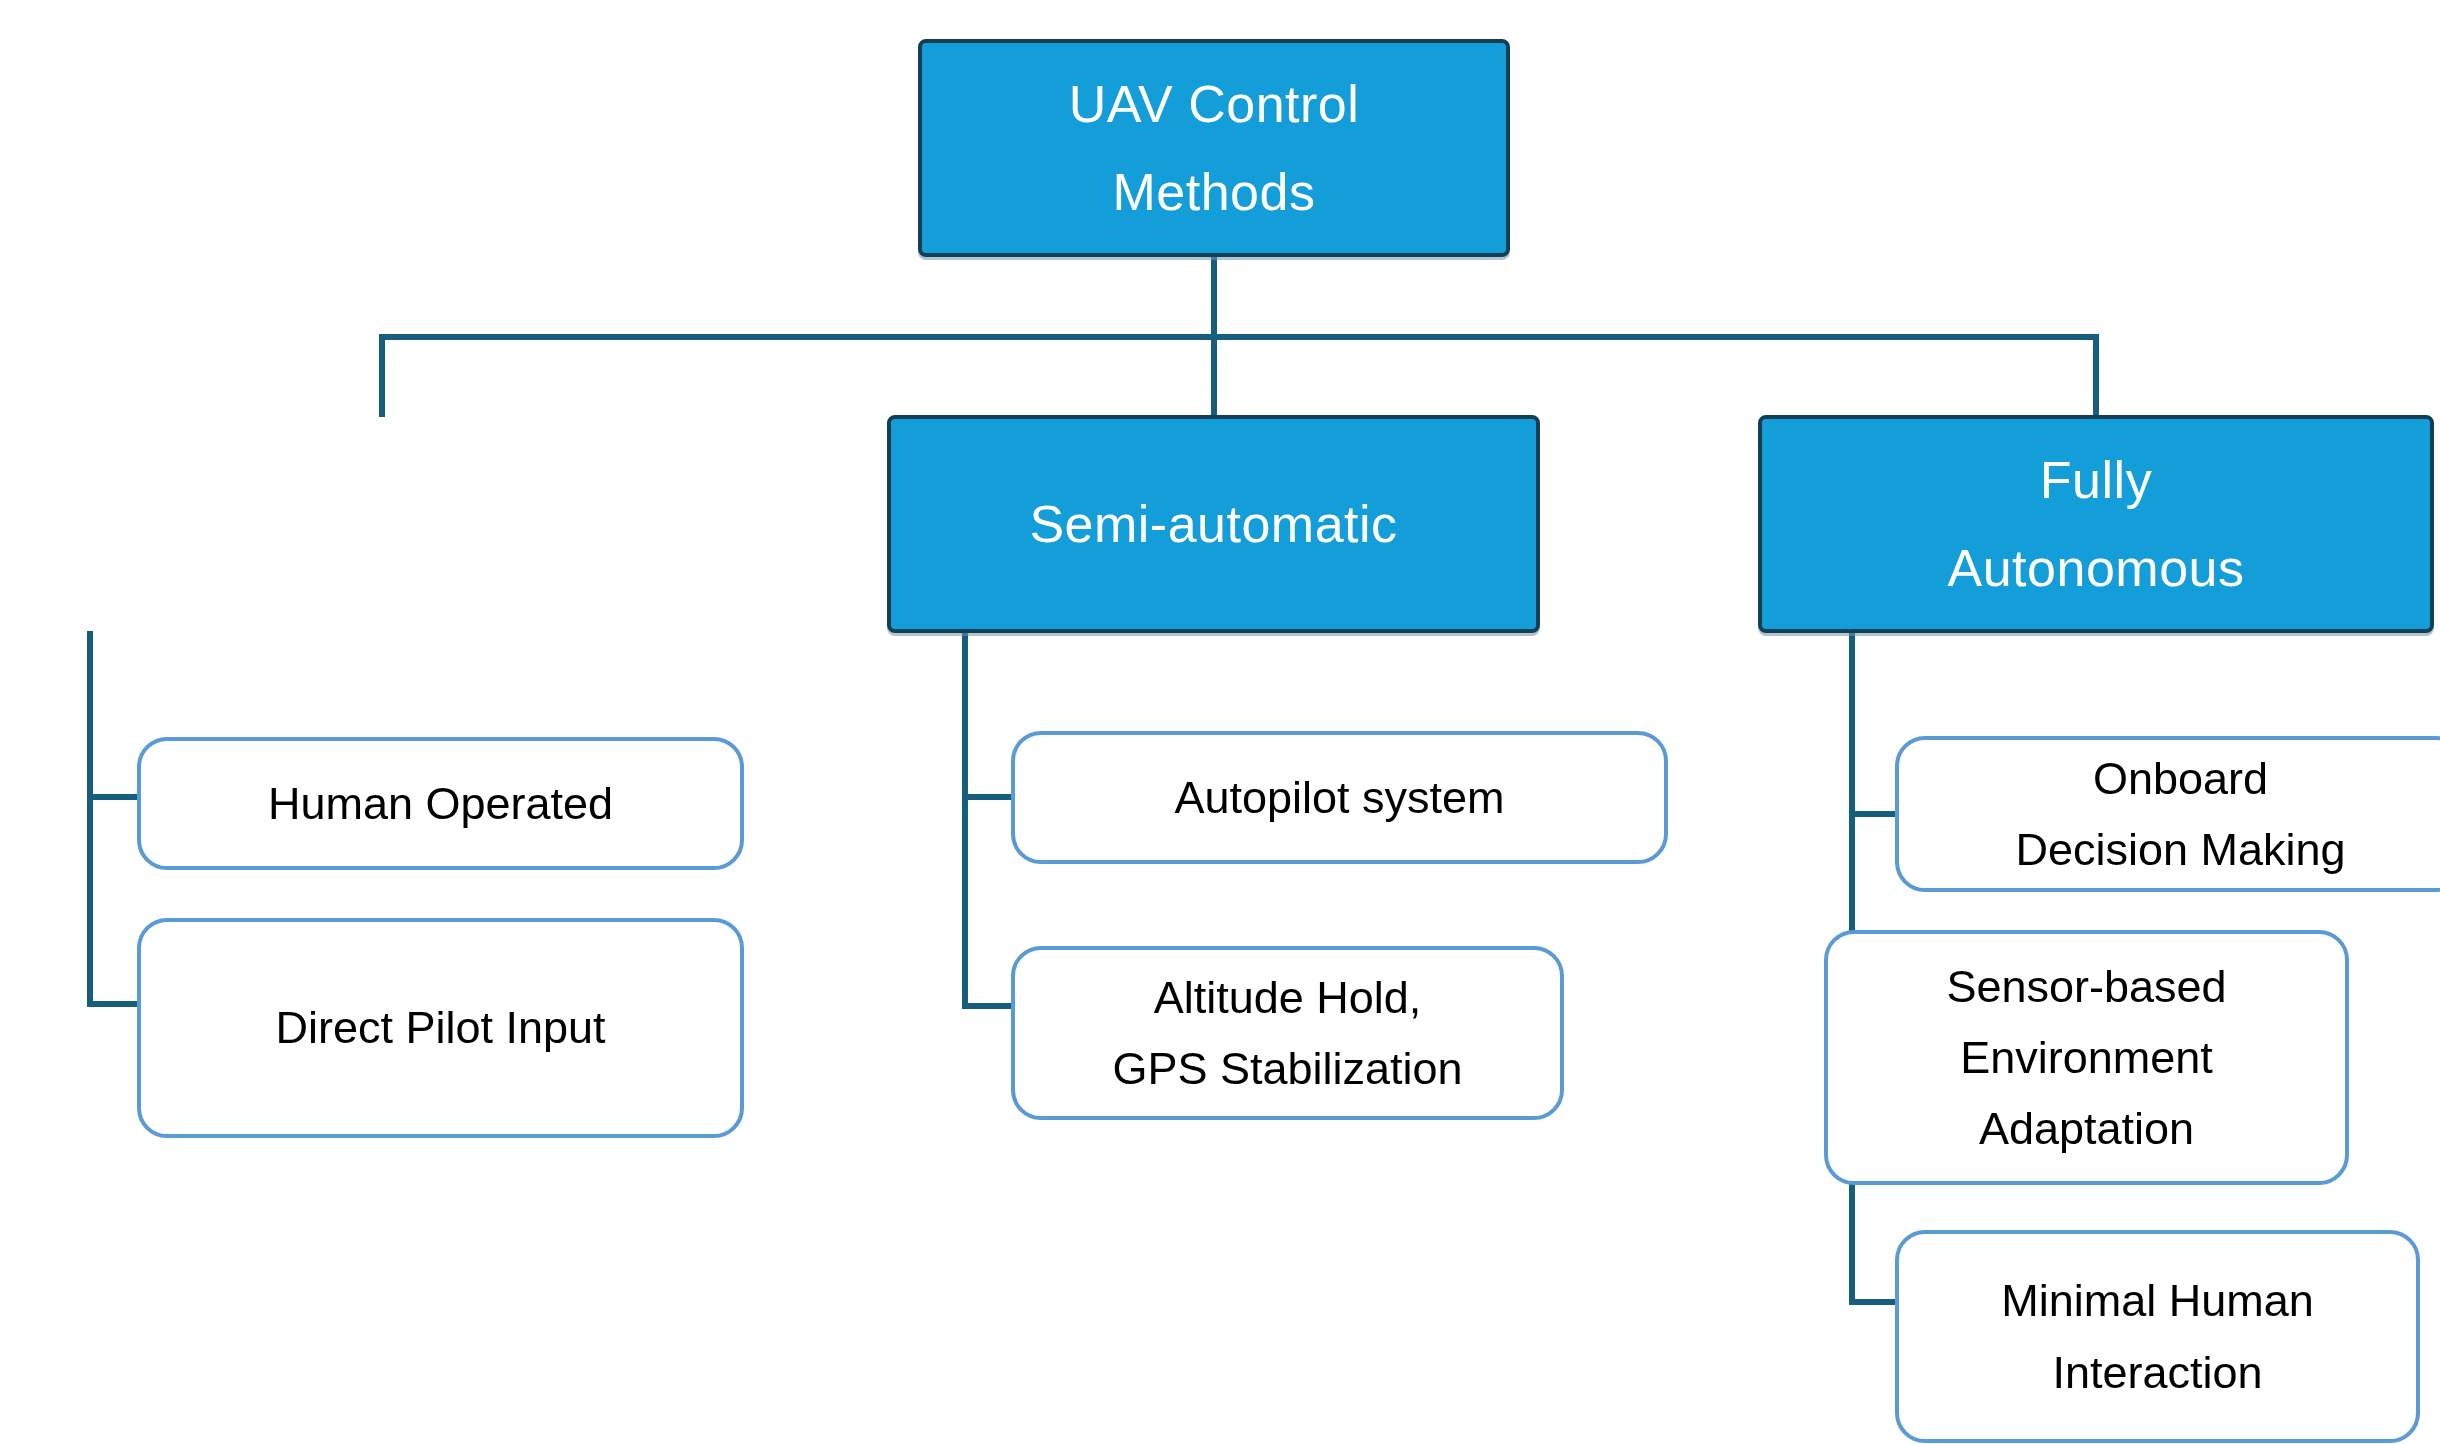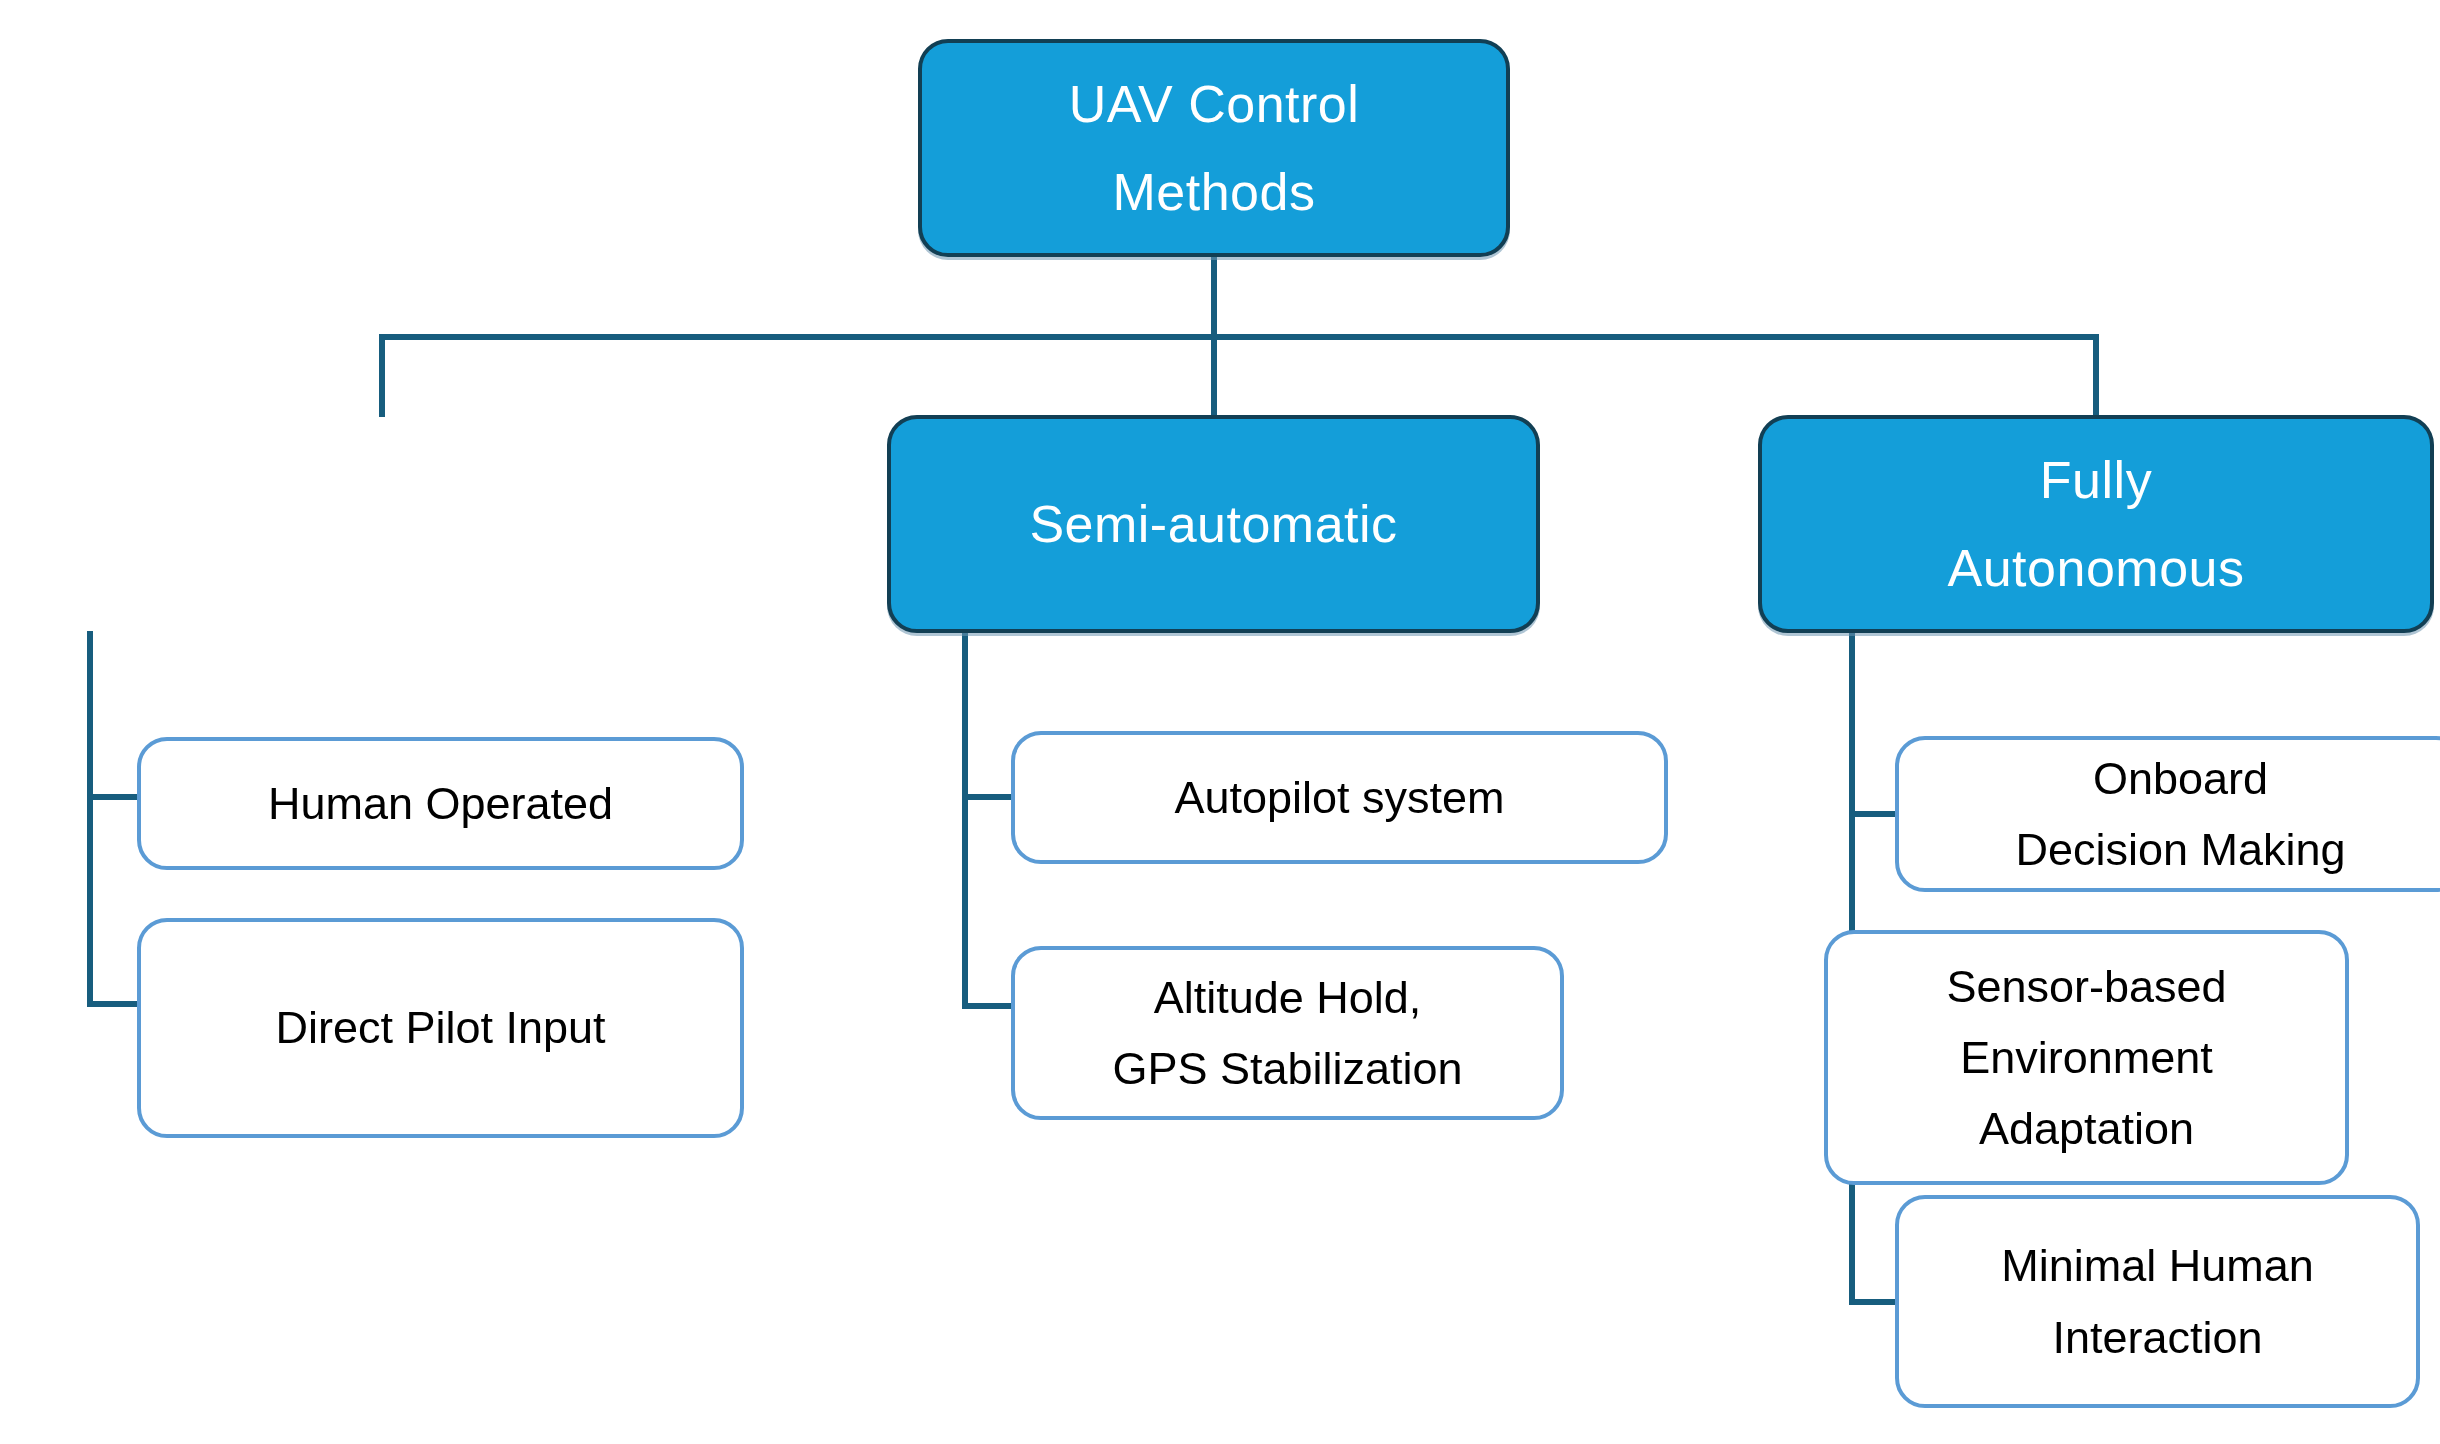--- a/index.html
+++ b/index.html
@@ -23,21 +23,21 @@
   .node{
     position:absolute;
     box-sizing:border-box;
     display:flex;align-items:center;justify-content:center;
     text-align:center;
   }
   .node .label{white-space:pre-line;display:block;}
   .parent{
     background:var(--parent-fill);
     border:4px solid var(--parent-border);
-    border-radius:30px;
+    border-radius:8px;
     box-shadow:0 3px 0 rgba(110,150,176,.55);
   }
   .parent .label{
     color:var(--parent-text);
     font-size:52px;
     line-height:1.7;
     letter-spacing:0.5px;
   }
   .child{
     background:var(--child-fill);
@@ -106,18 +106,18 @@
   </div>
   <div class="node child" style="left:1895px;top:736px;width:571px;height:156px">
     <span class="label">Onboard
 Decision Making</span>
   </div>
   <div class="node child" style="left:1824px;top:930px;width:525px;height:255px">
     <span class="label">Sensor-based
 Environment
 Adaptation</span>
   </div>
-  <div class="node child" style="left:1895px;top:1195px;width:525px;height:213px">
+  <div class="node child" style="left:1895px;top:1230px;width:525px;height:213px">
     <span class="label">Minimal Human
 Interaction</span>
   </div>
 
 </div>
 
 </body></html>

